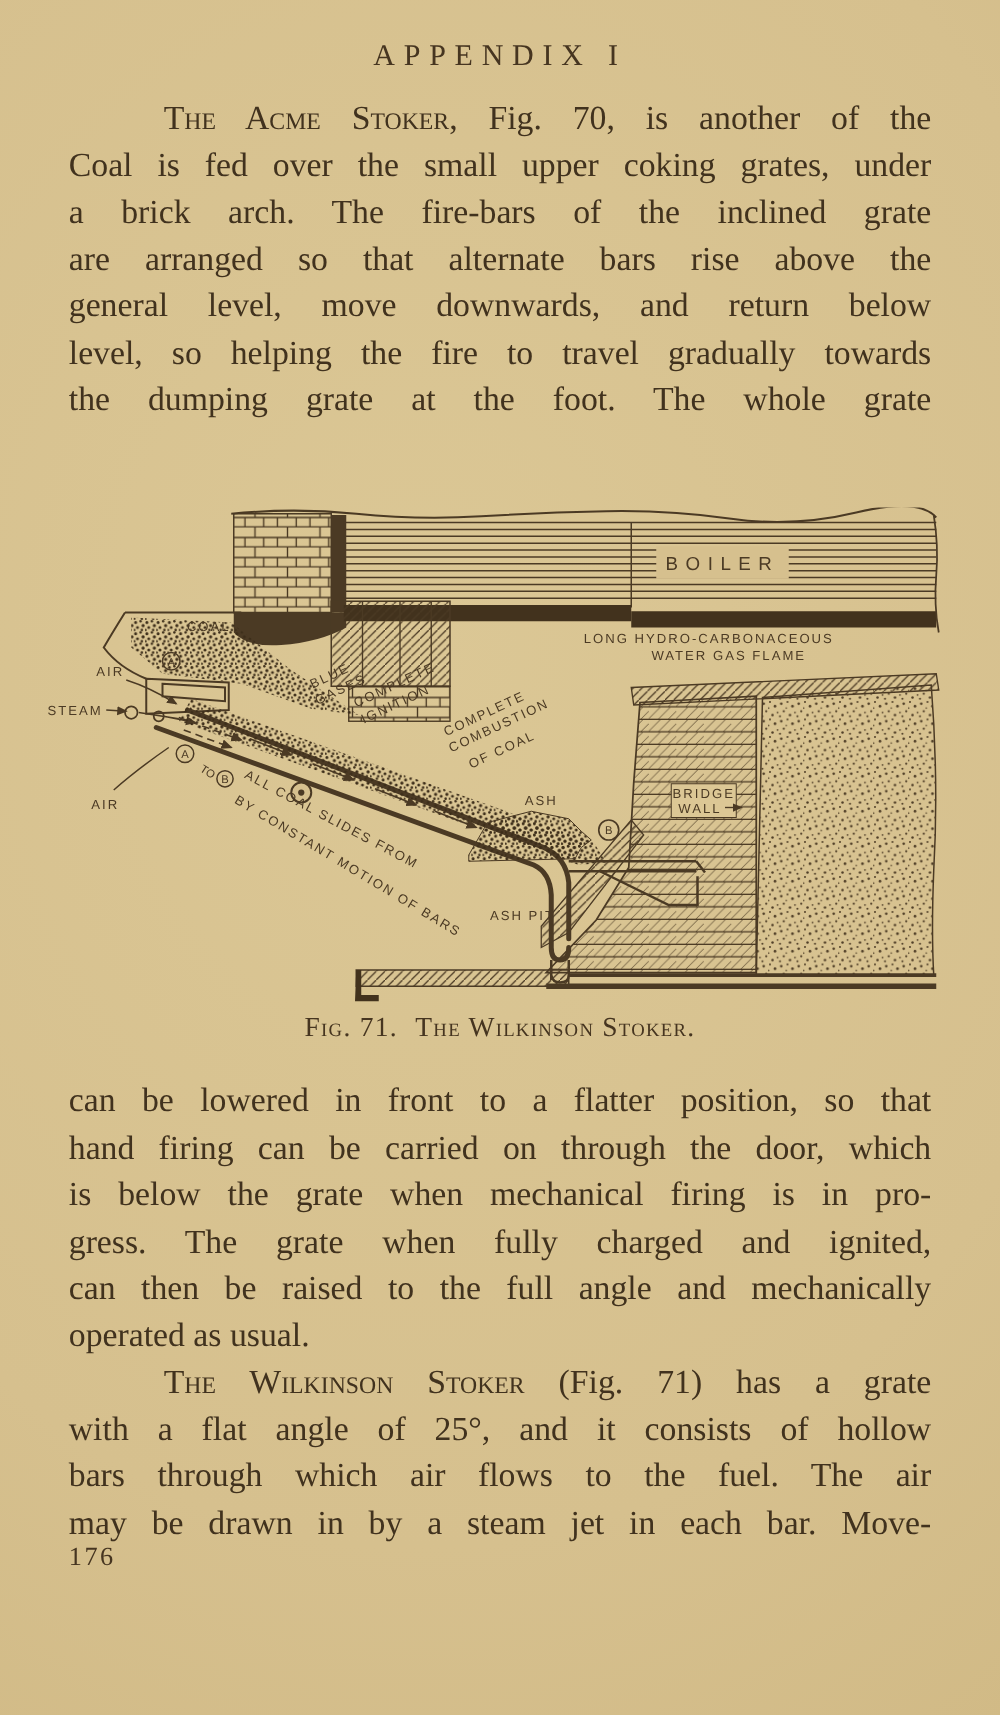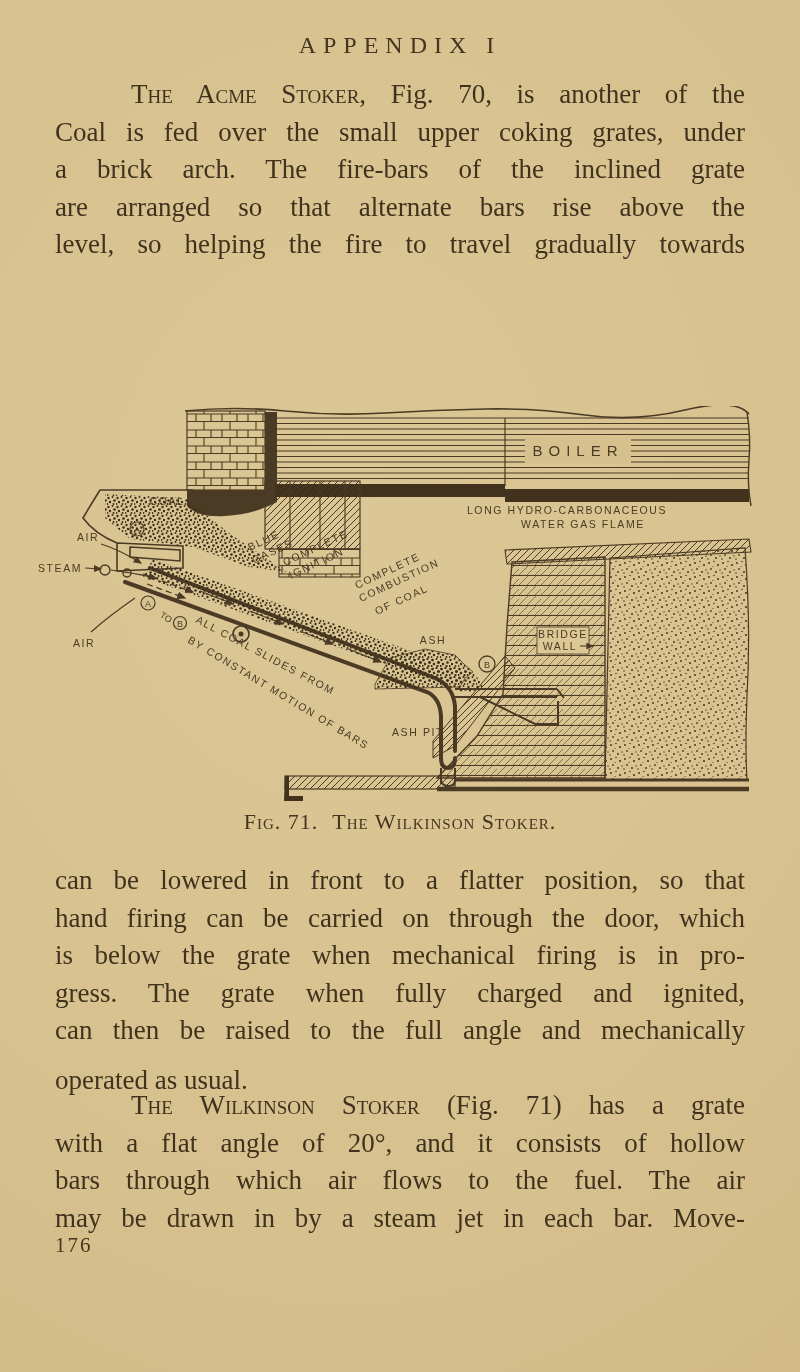--- a/index.html
+++ b/index.html
@@ -8,21 +8,21 @@
     font-family:"Liberation Serif",serif;color:#42331f;
     background:
       radial-gradient(130% 95% at 42% 38%, #dbc795 0%, #d6c08e 55%, #cdb57f 100%);
   }
   .header{
     position:absolute;top:32px;left:55px;width:690px;text-align:center;
     font-size:24px;letter-spacing:7px;color:#463520;
   }
   .para{position:absolute;left:55px;width:690px;font-size:27px;line-height:37.5px;color:#41321e;}
   .tline{text-align:justify;text-align-last:justify;height:37.5px;}
-  .tline.left{text-align-last:left;margin-top:12px;}
+  .tline.left{text-align-last:left;}
   .tline.indent{text-indent:40px;}
   .sc{font-variant:small-caps;margin-left:36px;}
   .caption{
     position:absolute;top:809px;left:55px;width:690px;text-align:center;
     font-size:22px;color:#463520;font-variant:small-caps;letter-spacing:1px;
   }
   .caption .gap{display:inline-block;width:14px;}
   .pagenum{
     position:absolute;top:1233px;left:55px;width:690px;text-align:left;
     font-size:21px;letter-spacing:2px;color:#463520;
@@ -39,21 +39,23 @@
 
 <div class="page">
 
   <div class="header">APPENDIX I</div>
 
   <div class="para" style="top:76px">
     <div class="tline indent"><span class="sc">The Acme Stoker,</span><span> Fig. 70, is another of the</span></div>
     <div class="tline">Coal is fed over the small upper coking grates, under</div>
     <div class="tline">a brick arch. The fire-bars of the inclined grate</div>
     <div class="tline">are arranged so that alternate bars rise above the</div>
+    <div class="tline">general level, move downwards, and return below</div>
     <div class="tline">level, so helping the fire to travel gradually towards</div>
+    <div class="tline">the dumping grate at the foot. The whole grate</div>
   </div>
 
   <div class="figwrap">
   <svg width="720" height="398" viewBox="0 0 720 398">
     <defs>
       <pattern id="brick" width="26" height="16" patternUnits="userSpaceOnUse">
         <path d="M0,8 H26 M0,15.5 H26 M13,0 V8 M5,8 V15.5 M20,8 V15.5" stroke="#4b3a24" stroke-width="1.1" fill="none"></path>
       </pattern>
       <pattern id="hatch" width="7" height="7" patternUnits="userSpaceOnUse">
         <path d="M-1,8 L8,-1" stroke="#4b3a24" stroke-width="1" fill="none"></path>
@@ -207,20 +209,20 @@
     <div class="tline">can be lowered in front to a flatter position, so that</div>
     <div class="tline">hand firing can be carried on through the door, which</div>
     <div class="tline">is below the grate when mechanical firing is in pro-</div>
     <div class="tline">gress. The grate when fully charged and ignited,</div>
     <div class="tline">can then be raised to the full angle and mechanically</div>
     <div class="tline left">operated as usual.</div>
   </div>
 
   <div class="para" style="top:1087px">
     <div class="tline indent"><span class="sc">The Wilkinson Stoker</span><span> (Fig. 71) has a grate</span></div>
-    <div class="tline">with a flat angle of 20°, and it consists of hollow</div>
+    <div class="tline">with a flat angle of 25°, and it consists of hollow</div>
     <div class="tline">bars through which air flows to the fuel. The air</div>
     <div class="tline">may be drawn in by a steam jet in each bar. Move-</div>
   </div>
 
   <div class="pagenum">176</div>
 
 </div>
 
 </body></html>

